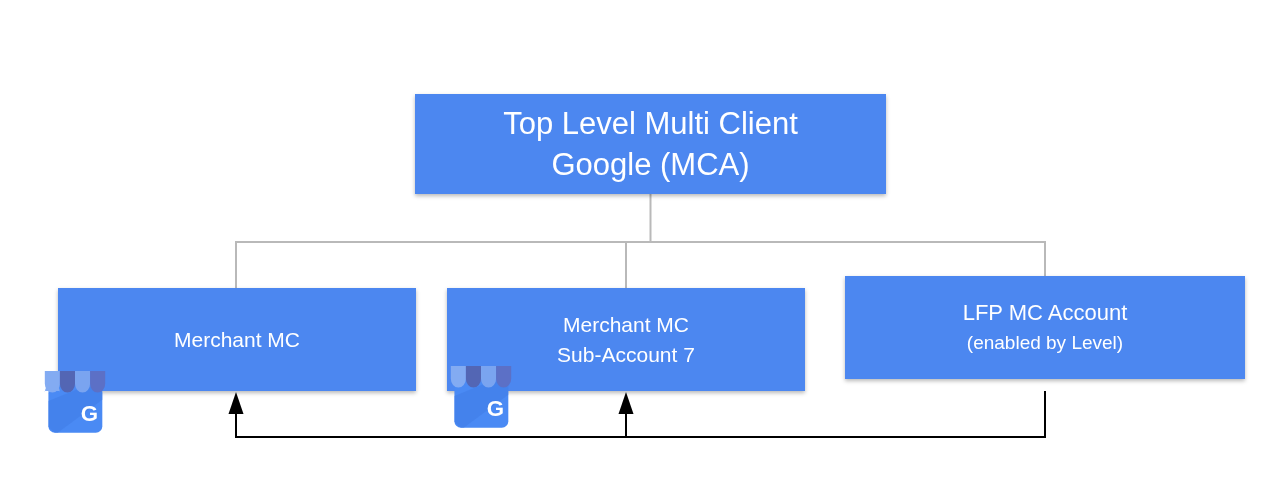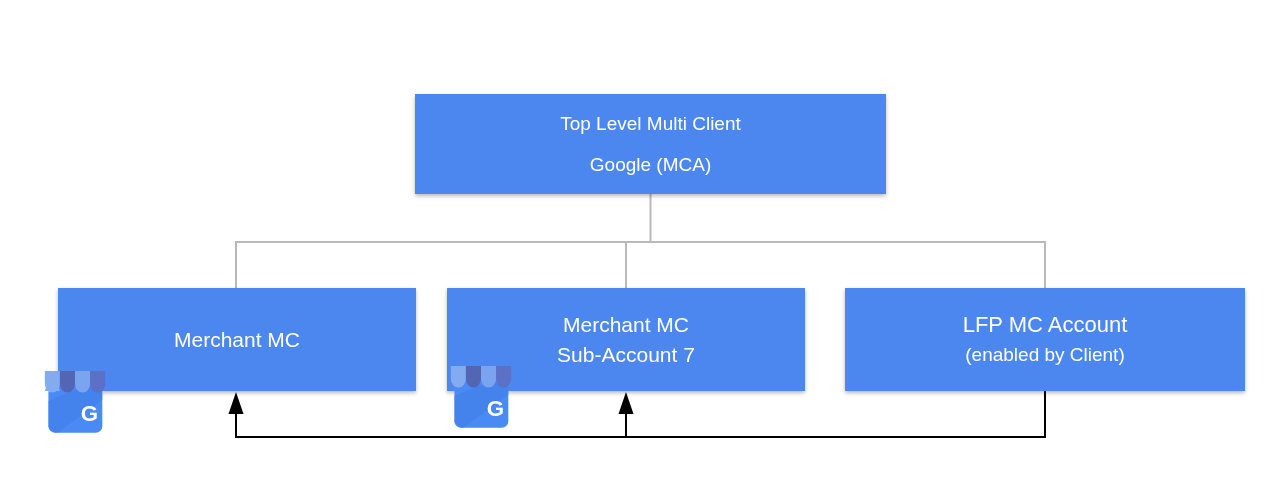--- a/index.html
+++ b/index.html
@@ -20,24 +20,24 @@
   }
   .node{
     position:absolute;
     background:var(--node-fill);
     color:var(--node-text);
     display:flex;flex-direction:column;
     align-items:center;justify-content:center;
     text-align:center;
     box-shadow:0 2px 4px rgba(0,0,0,0.28);
   }
-  .node-mca{left:415px;top:94px;width:471px;height:100px;font-size:19px;line-height:41px;}
+  .node-mca{left:415px;top:94px;width:471px;height:100px;font-size:31px;line-height:41px;}
   .node-sub1{left:58px;top:288px;width:358px;height:103px;font-size:21px;line-height:30px;}
   .node-sub2{left:447px;top:288px;width:358px;height:103px;font-size:21px;line-height:30px;}
-  .node-lfp{left:845px;top:288px;width:400px;height:103px;font-size:22px;line-height:30px;}
+  .node-lfp{left:845px;top:276px;width:400px;height:103px;font-size:22px;line-height:30px;}
   .node-lfp .line2{font-size:19px;}
   .connector-layer{
     position:absolute;left:0;top:0;width:1286px;height:501px;
     pointer-events:none;
   }
   .tree-line{stroke:var(--tree-line);stroke-width:2;fill:none;}
   .flow-line{stroke:var(--flow-line);stroke-width:2;fill:none;}
   .arrowhead{fill:var(--flow-line);stroke:none;}
   .gmb-icon{position:absolute;width:72px;height:69px;}
   .gmb-icon-1{left:39px;top:368px;}
@@ -65,21 +65,21 @@
     <span class="line1">Merchant MC</span>
   </div>
 
   <div class="node node-sub2">
     <span class="line1">Merchant MC</span>
     <span class="line2">Sub-Account 7</span>
   </div>
 
   <div class="node node-lfp">
     <span class="line1">LFP MC Account</span>
-    <span class="line2">(enabled by Client)</span>
+    <span class="line2">(enabled by Level)</span>
   </div>
 
   <svg class="gmb-icon gmb-icon-1" viewBox="0 0 100 96" aria-hidden="true">
     <rect x="13" y="26" width="75" height="64" rx="9" fill="#4a8af4"></rect>
     <polygon points="13,82 13,46 62,26 88,26 88,44 26,90 22,90" fill="#3f7ce5" opacity="0.55"></polygon>
     <g>
       <path d="M8,24 L29,24 L29,22 A10.5,12 0 0,1 8,22 Z" fill="#83abf2" transform="translate(0,10) scale(1,-1) translate(0,-46)"></path>
       <path d="M8,4 L29,4 L29,22 A10.5,12 0 0,1 8,22 Z" fill="#83abf2"></path>
       <path d="M29,4 L50,4 L50,22 A10.5,12 0 0,1 29,22 Z" fill="#5366b4"></path>
       <path d="M50,4 L71,4 L71,22 A10.5,12 0 0,1 50,22 Z" fill="#7aa4f0"></path>

